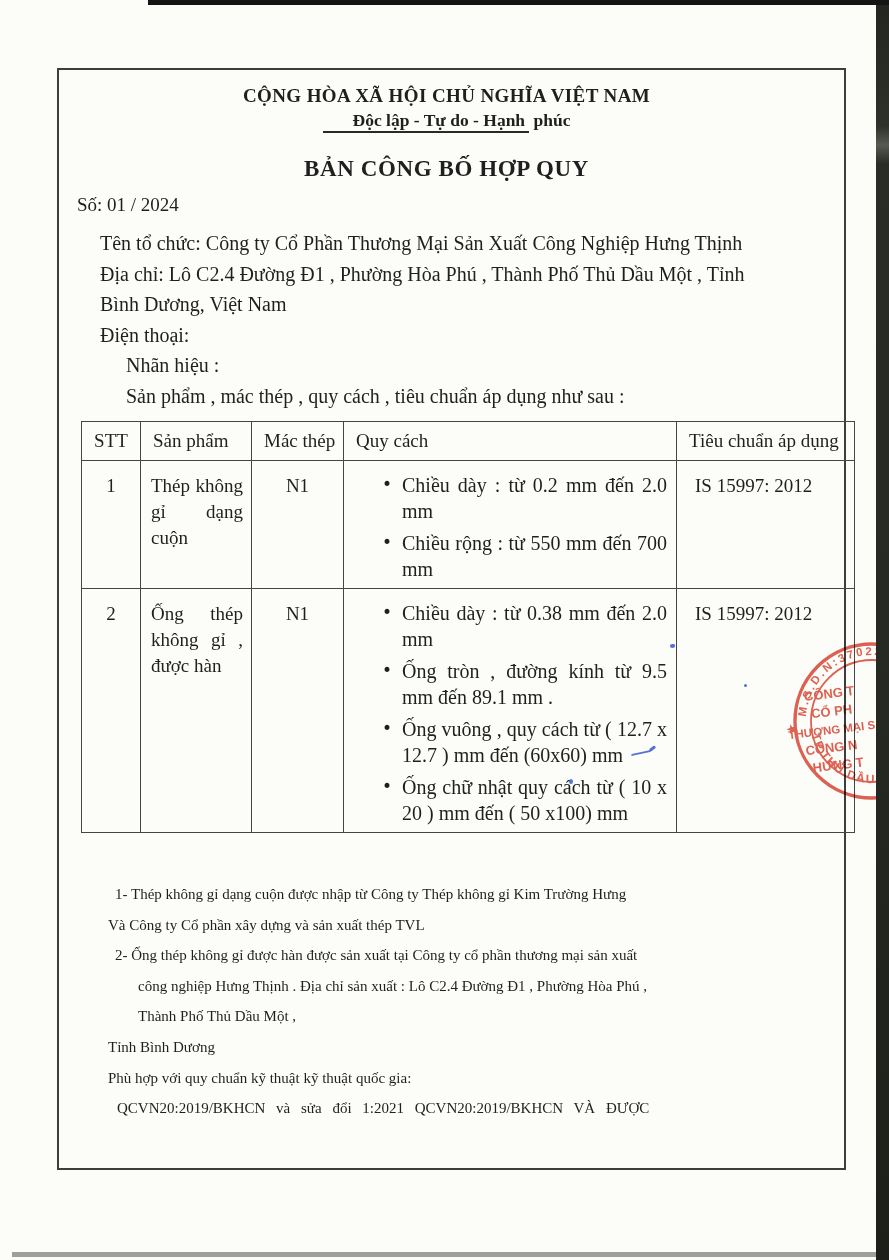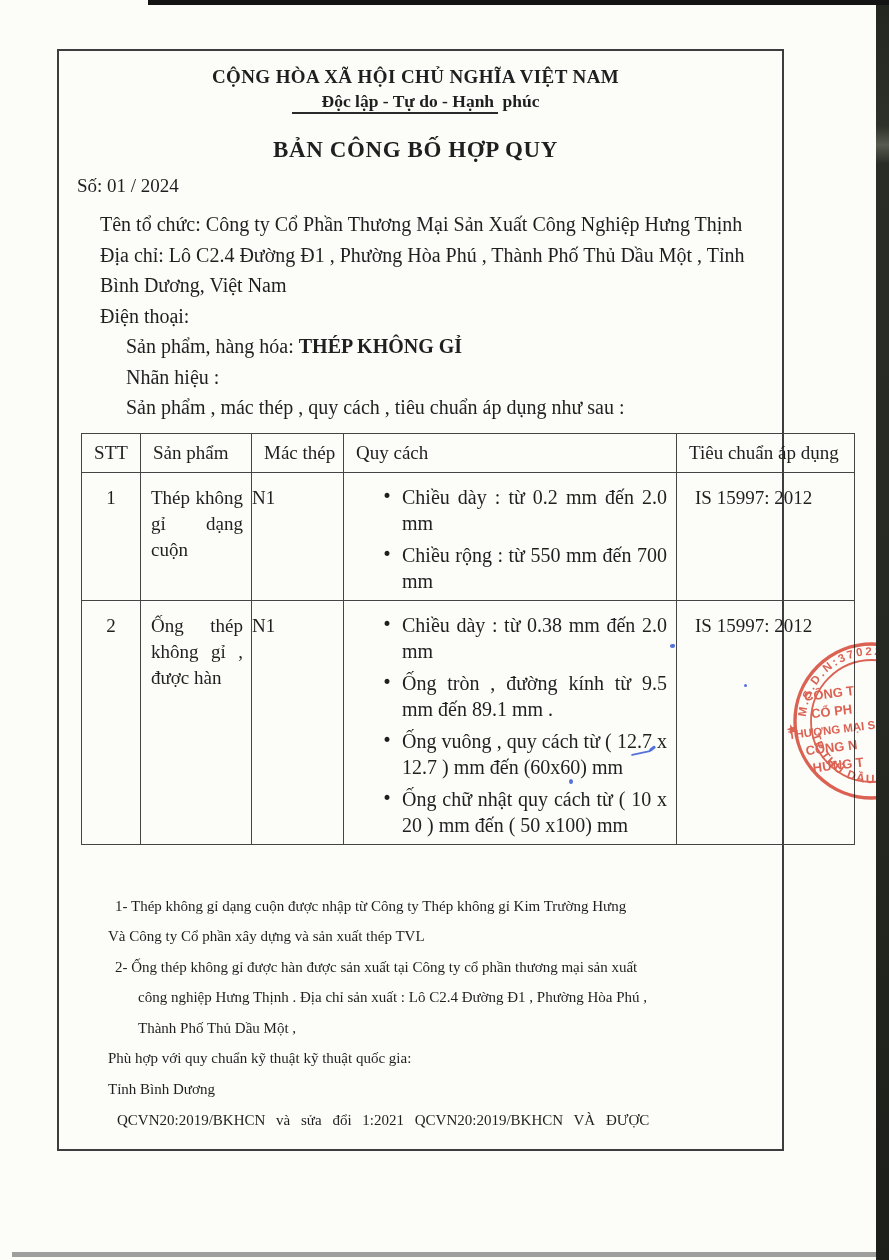--- a/index.html
+++ b/index.html
@@ -20,21 +20,21 @@
     position: absolute; right: 0; top: 0; width: 13px; height: 1260px;
     background: linear-gradient(180deg, #23261f 0%, #2e3129 10%, #565a50 11.5%, #2a2d25 13%, #262921 55%, #20231c 85%, #1d201a 100%);
     z-index: 30;
   }
   .scan-edge-bottom {
     position: absolute; left: 12px; top: 1252px; width: 864px; height: 5px;
     background: #9e9e9c; z-index: 40;
   }
   
   .frame {
-    position: absolute; left: 57px; top: 49px; width: 727px; height: 1102px;
+    position: absolute; left: 57px; top: 68px; width: 789px; height: 1102px;
     border: 2px solid #3d3d3d;
     padding: 14px 28px 0 18px;
     z-index: 1;
   }
   
   .nat-line1 {
     text-align: center; font-weight: bold; font-size: 19px; line-height: 24px;
     letter-spacing: 0.4px;
   }
   .nat-line2 {
@@ -64,21 +64,21 @@
     border: 1.8px solid #454545; vertical-align: top;
     font-size: 19px; line-height: 26px;
   }
   tr.thead { height: 39px; }
   tr.thead td { vertical-align: middle; padding: 4px 0 4px 12px; }
   tr.thead td.c-stt { text-align: center; padding-left: 0; }
   tr.r1 { height: 101px; }
   tr.r2 { height: 233px; }
   td.c-stt { text-align: center; padding-top: 12px; }
   td.c-sp  { padding: 12px 8px 0 10px; text-align: justify; font-size: 18.5px; line-height: 27px; }
-  td.c-mt  { text-align: left; padding-top: 12px; }
+  td.c-mt  { text-align: center; padding-top: 12px; }
   td.c-tc  { padding: 12px 6px 0 18px; }
   td.c-qc  { padding: 11px 10px 0 0; }
   .bullet { position: relative; padding-left: 58px; margin-bottom: 6px; }
   .bullet .dot {
     position: absolute; left: 38px; top: -1px; font-size: 17px;
     font-family: "DejaVu Sans", sans-serif;
   }
   .bullet .btxt {
     display: block; text-align: justify; font-size: 20px; line-height: 26px;
     width: 265px;
@@ -115,21 +115,20 @@
     <div class="nat-line2"><span class="underlined">Độc lập - Tự do - Hạnh</span><span> phúc</span></div>
 
     <div class="doc-title">BẢN CÔNG BỐ HỢP QUY</div>
     <div class="doc-number">Số: 01 / 2024</div>
 
     <div class="org-block">
       <div class="para">Tên tổ chức: Công ty Cổ Phần Thương Mại Sản Xuất Công Nghiệp Hưng Thịnh</div>
       <div class="para">Địa chỉ: Lô C2.4 Đường Đ1 , Phường Hòa Phú , Thành Phố Thủ Dầu Một , Tỉnh</div>
       <div class="para">Bình Dương, Việt Nam</div>
       <div class="para">Điện thoại:</div>
-      <div class="para indent2"><span>Sản phẩm, hàng hóa: </span><span class="bold">THÉP KHÔNG GỈ</span></div>
       <div class="para indent2">Nhãn hiệu :</div>
       <div class="para indent2">Sản phẩm , mác thép , quy cách , tiêu chuẩn áp dụng như sau :</div>
     </div>
 
     <table class="spec">
       <colgroup>
         <col style="width:59px">
           <col style="width:111px">
           <col style="width:92px">
           <col style="width:333px">
@@ -185,22 +184,22 @@
       </tr>
     </tbody>
       </table>
 
     <div class="notes">
       <div class="nline n-first">1-  Thép không gỉ dạng cuộn được nhập từ Công ty Thép không gỉ Kim Trường Hưng</div>
       <div class="nline n-hang0">Và Công ty Cổ phần xây dựng và sản xuất thép TVL</div>
       <div class="nline n-first">2-  Ống thép không gỉ được hàn được sản xuất tại Công ty cổ phần thương mại sản xuất</div>
       <div class="nline n-indent">công nghiệp Hưng Thịnh . Địa chỉ sản xuất : Lô C2.4 Đường Đ1 , Phường Hòa Phú ,</div>
       <div class="nline n-indent">Thành Phố Thủ Dầu Một ,</div>
+      <div class="nline n-hang0">Tỉnh Bình Dương</div>
       <div class="nline n-hang0">Phù hợp với quy chuẩn kỹ thuật kỹ thuật quốc gia:</div>
-      <div class="nline n-hang0">Tỉnh Bình Dương</div>
       <div class="nline n-spread">QCVN20:2019/BKHCN và sửa đổi 1:2021 QCVN20:2019/BKHCN VÀ ĐƯỢC</div>
     </div>
 
   </div>
 
   <svg class="stamp" viewBox="0 0 220 220" xmlns="http://www.w3.org/2000/svg">
     <defs>
       <path id="arcTop" d="M 44 110 A 66 66 0 1 1 176 110" fill="none"></path>
       <path id="arcBottom" d="M 48 110 A 62 62 0 0 0 172 110" fill="none"></path>
     </defs>

